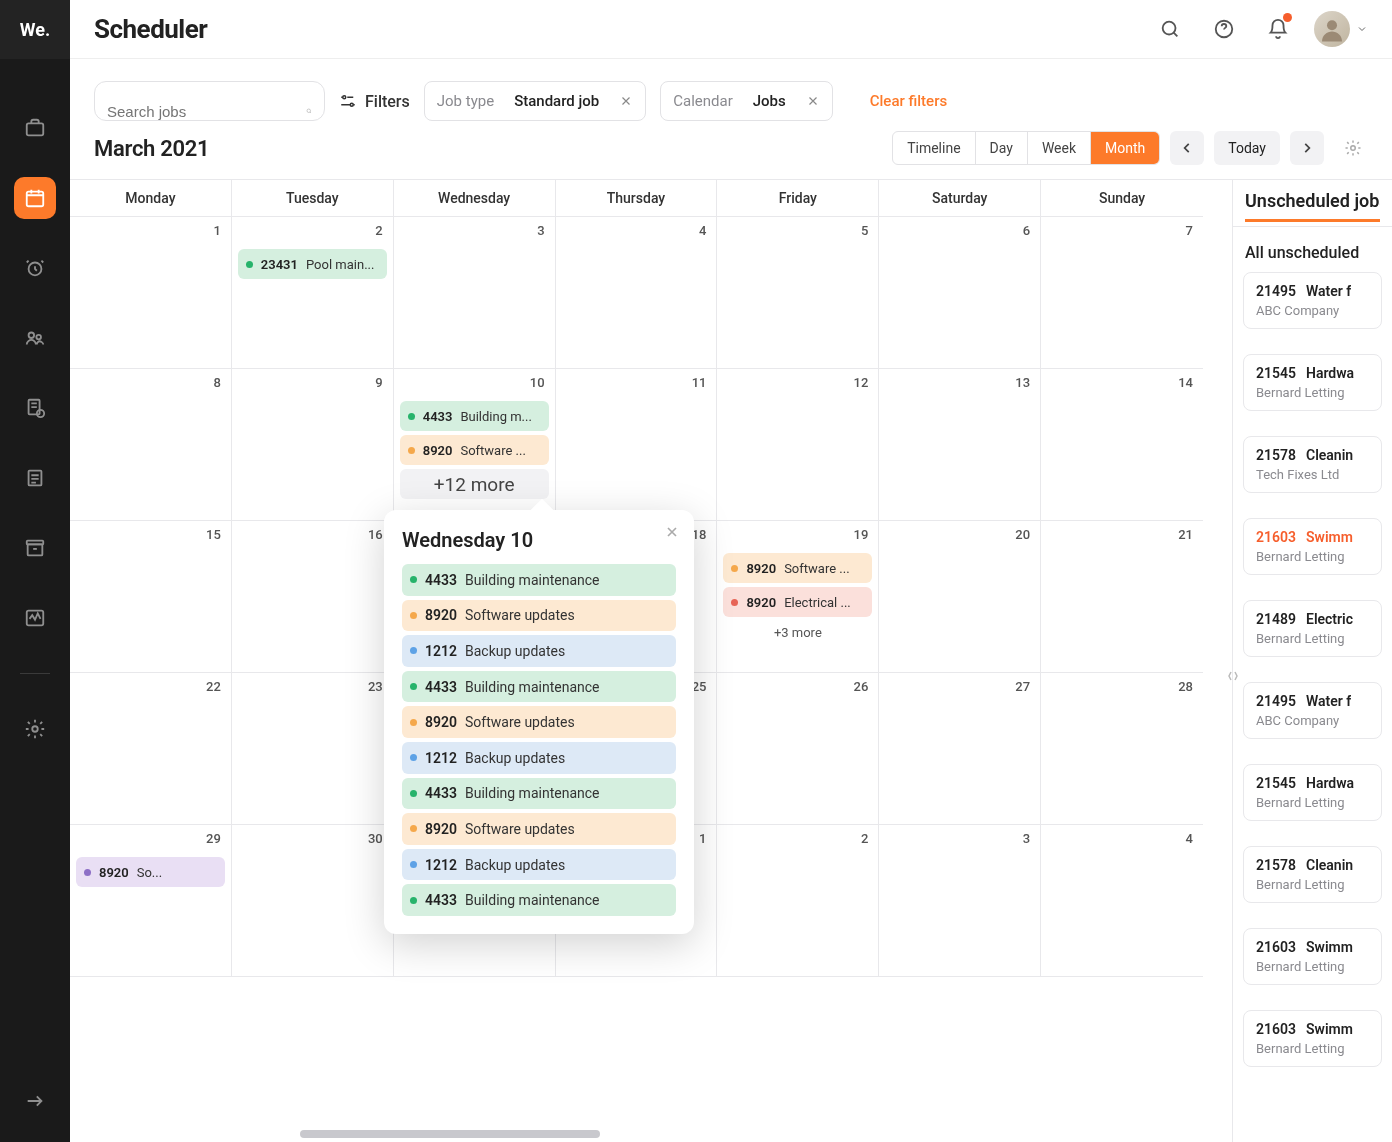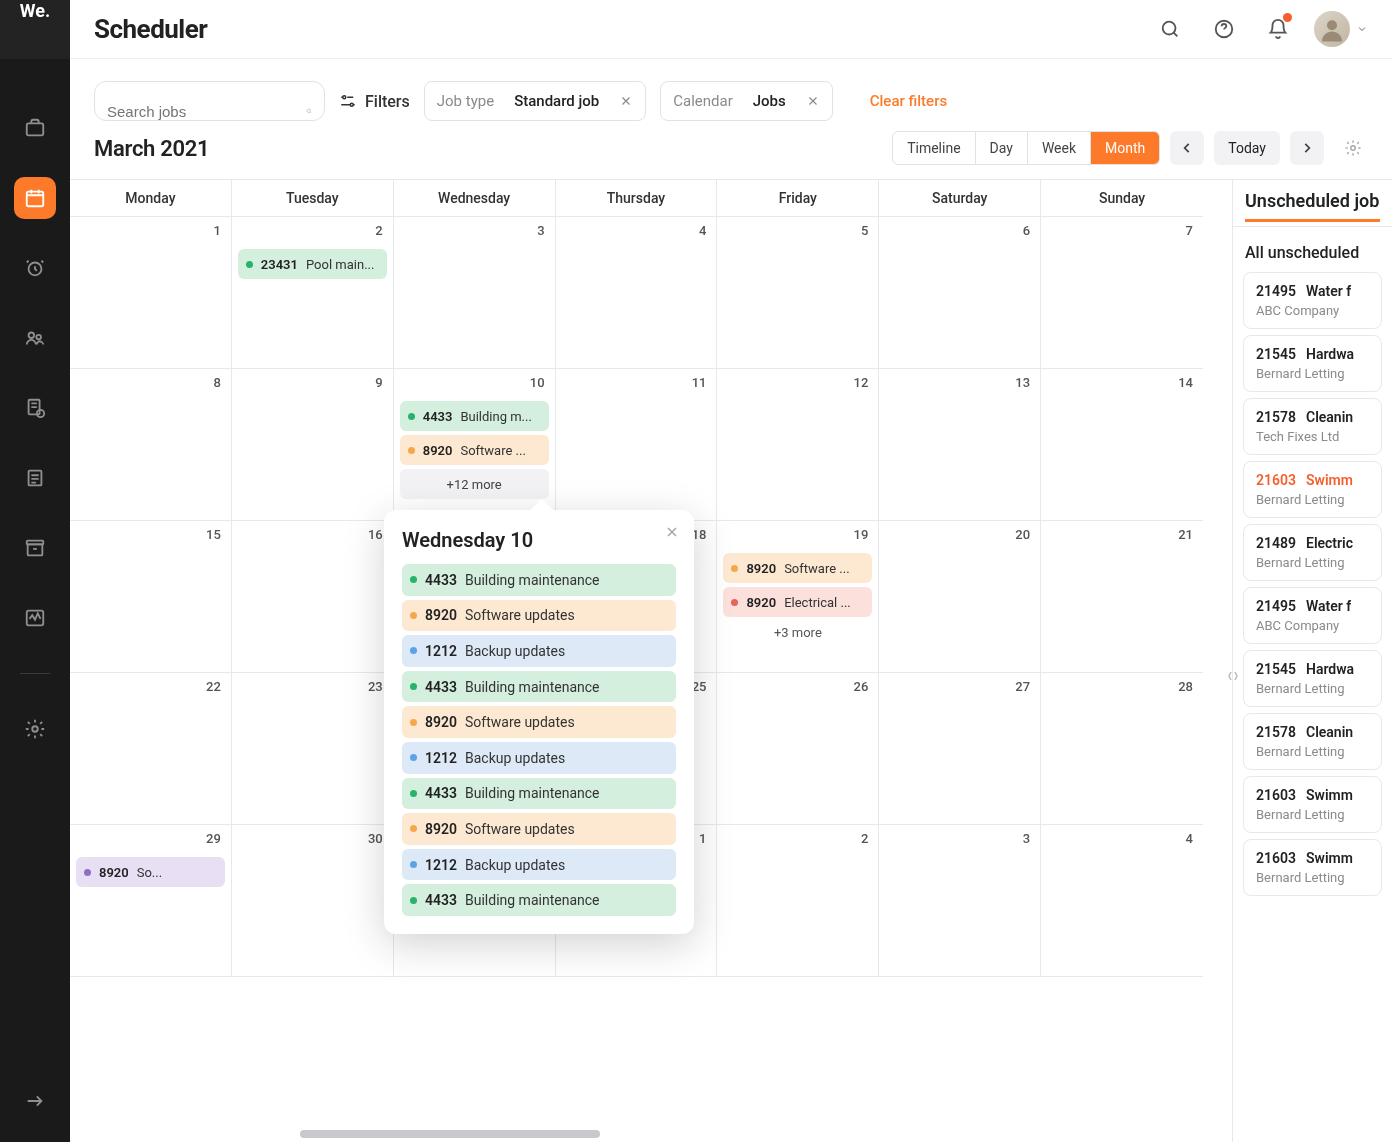--- a/index.html
+++ b/index.html
@@ -1,21 +1,21 @@
 <!DOCTYPE html>
 <html><head>
 <meta charset="utf-8">
 <style>
 * { box-sizing: border-box; margin: 0; padding: 0; }
 body { font-family: -apple-system, BlinkMacSystemFont, "Segoe UI", Roboto, sans-serif; background: #f6f6f8; color: #222; overflow: hidden; width: 1392px; height: 1142px; }
 .app { display: flex; height: 100%; }
 
 
 .navrail { width: 70px; background: #1a1a1a; display: flex; flex-direction: column; align-items: center; padding-top: 0; }
-.navrail .logo { width: 70px; height: 59px; background: #232323; color: #fff; display: flex; align-items: flex-start; justify-content: center; font-weight: 700; font-size: 18px; }
+.navrail .logo { width: 70px; height: 59px; background: #232323; color: #fff; display: flex; align-items: center; justify-content: center; font-weight: 700; font-size: 18px; }
 .navrail .icons { display: flex; flex-direction: column; gap: 28px; margin-top: 48px; align-items: center; flex: 1; }
 .navrail .nav-icon { width: 42px; height: 42px; border-radius: 10px; display: flex; align-items: center; justify-content: center; color: #8f8f8f; cursor: pointer; }
 .navrail .nav-icon.active { background: #fd7a2a; color: #fff; }
 .navrail .bottom { margin-bottom: 20px; }
 .navrail hr { border: none; border-top: 1px solid #3a3a3a; width: 30px; margin: 6px 0; }
 
 
 .main { flex: 1; display: flex; flex-direction: column; background: #fff; min-width: 0; }
 .topbar { height: 59px; background: #fff; border-bottom: 1px solid #eee; display: flex; align-items: center; padding: 0 24px; }
 .topbar h1 { font-size: 26px; font-weight: 700; letter-spacing: -0.5px; }
@@ -70,40 +70,40 @@
 .event.red { background:#fbe0db; }
 .event.purple { background:#e9dff4; }
 .dot { width:7px; height:7px; border-radius:50%; flex:none; }
 .dot.green { background:#27b36b; }
 .dot.orange { background:#f5a84b; }
 .dot.blue { background:#5ea2e6; }
 .dot.red { background:#e76456; }
 .dot.purple { background:#8d6fc6; }
 .event .jid { font-weight:600; color:#222; }
 .event .jt { color:#333; overflow:hidden; text-overflow:ellipsis; }
-.more { height:30px; background:#f2f2f4; border-radius:6px; display:flex; align-items:center; justify-content:center; font-size:13px; color:#444; cursor:pointer; }
+.more { height:30px; background:#f2f2f4; border-radius:6px; display:flex; align-items:center; justify-content:center; font-size:19px; color:#444; cursor:pointer; }
 .more-plain { text-align:center; font-size:13px; color:#555; margin-top:4px; cursor:pointer; }
 
 
 .popover { position:absolute; left: 314px; top: 330px; width: 310px; background:#fff; border-radius:12px; box-shadow: 0 10px 40px rgba(0,0,0,0.18); padding: 18px 10px 18px 18px; z-index: 30; }
 .popover .arrow { position:absolute; top:-8px; left:150px; width:16px; height:16px; background:#fff; transform:rotate(45deg); }
 .popover h3 { font-size:20px; font-weight:600; margin-bottom:12px; }
 .popover .close { position:absolute; top:14px; right:14px; color:#aaa; cursor:pointer; font-size:18px; }
 .pop-scroll { max-height: 352px; overflow-y:auto; padding-right:8px; display:flex; flex-direction:column; gap:4px; }
 .pop-scroll::-webkit-scrollbar { width:6px; }
 .pop-scroll::-webkit-scrollbar-thumb { background:#c8c8cd; border-radius:3px; }
 .popover .event { height:32px; font-size:14px; }
 
 
 .rightpanel { width: 160px; border-left:1px solid #e8e8eb; display:flex; flex-direction:column; background:#fff; border-top:1px solid #e8e8eb; position:relative; }
 .rightpanel .tabhdr { padding: 10px 12px 0 12px; }
 .rightpanel .tab { font-size:18px; font-weight:600; padding-bottom:8px; border-bottom:3px solid #fd7a2a; display:inline-block; white-space:nowrap; overflow:hidden; max-width:100%; }
 .rightpanel hr { border:none; border-bottom:1px solid #e8e8eb; }
 .rightpanel .sub { padding: 16px 12px 10px 12px; font-size:16px; font-weight:500; white-space:nowrap; overflow:hidden; }
-.rplist { flex:1; overflow-y:auto; padding: 0 10px 10px 10px; display:flex; flex-direction:column; gap:6px; }
+.rplist { flex:1; overflow-y:auto; padding: 0 10px 10px 10px; display:flex; flex-direction:column; gap:25px; }
 .rcard { border:1px solid #e8e8eb; border-radius:8px; padding:10px 12px; cursor:pointer; }
 .rcard .row1 { display:flex; gap:10px; font-size:14px; font-weight:600; white-space:nowrap; overflow:hidden; }
 .rcard .row1 .cid { }
 .rcard .row1 .ct { overflow:hidden; text-overflow:ellipsis; }
 .rcard.alert .row1 .cid, .rcard.alert .row1 .ct { color:#f65e2c; }
 .rcard .row2 { font-size:13px; color:#8a8a8f; margin-top:4px; white-space:nowrap; overflow:hidden; text-overflow:ellipsis; }
 
 .drag-handle { position:absolute; left:-8px; top:50%; width:16px; height:30px; display:flex; align-items:center; justify-content:center; color:#bbb; cursor:col-resize; }
 
 

